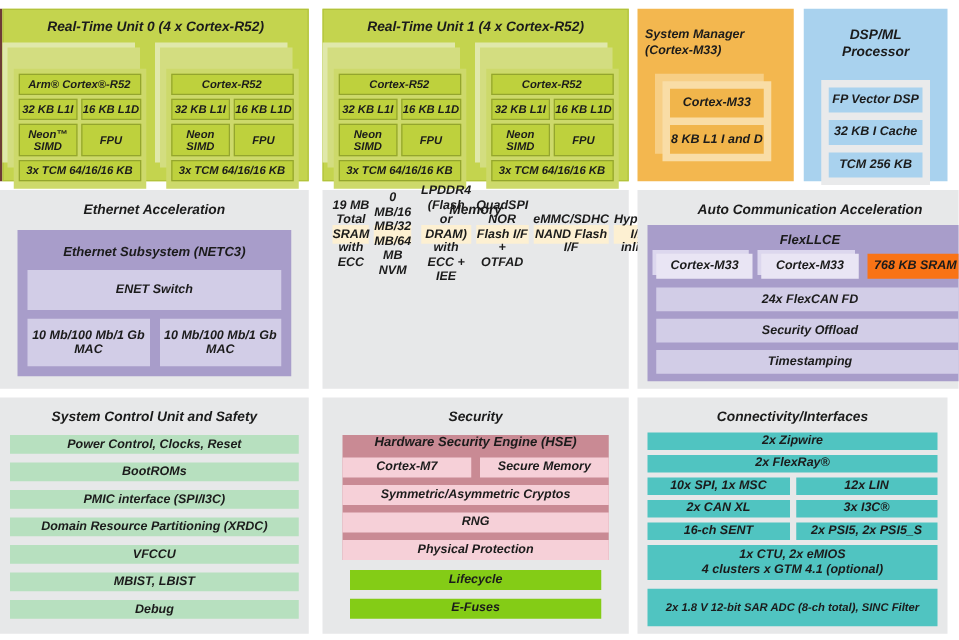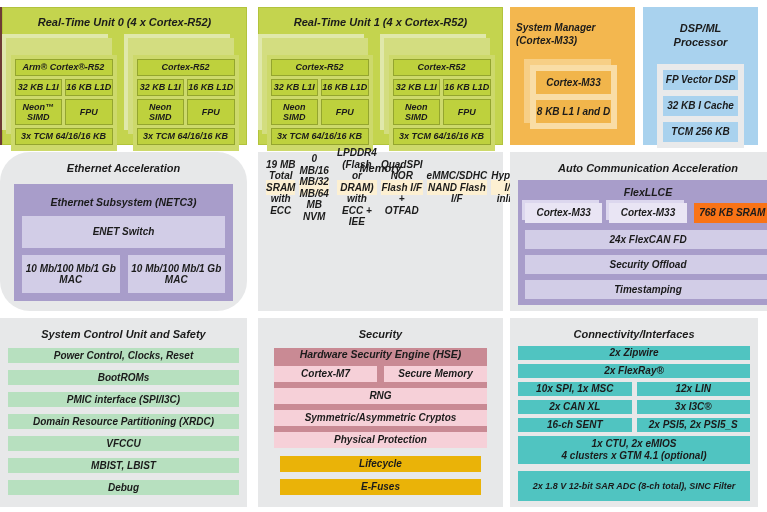--- a/index.html
+++ b/index.html
@@ -70,21 +70,21 @@
   .scu-row{background:#b7e0bf;height:15px;}
 
   
   .hse{background:#c98a94;margin:8px 8px 0 8px;padding:0;}
   .hse-title{font-size:10.5px;text-align:center;margin:2px 0 6px 0;}
   .hse-pair{display:flex;gap:7px;}
   .hse-pair .blk{flex:1;height:16px;background:#f6d0d8;}
   .hse-rows{margin-top:6px;display:flex;flex-direction:column;gap:6px;}
   .hse-row{background:#f6d0d8;height:16px;}
   .sec-outer{margin:8px 14px 0 14px;display:flex;flex-direction:column;gap:7px;}
-  .sec-row{background:#eab308;height:16px;}
+  .sec-row{background:#84cc16;height:16px;}
 
   
   .conn-rows{margin-top:6px;display:flex;flex-direction:column;gap:4px;}
   .conn-row{background:#50c4c1;height:14px;}
   .conn-pair{display:flex;gap:5px;}
   .conn-pair .blk{flex:1;height:14px;background:#50c4c1;}
   .conn-timer{margin-top:4px;background:#50c4c1;height:28px;display:flex;flex-direction:column;
               align-items:center;justify-content:center;font-size:10px;line-height:1.25;}
   .conn-adc{margin-top:7px;background:#50c4c1;height:30px;font-size:9px;white-space:nowrap;}
 
@@ -176,21 +176,21 @@
       <div>DSP/ML</div>
       <div>Processor</div>
     </div>
     <div class="dsp-frame">
       <div class="blk dsp-row">FP Vector DSP</div>
       <div class="blk dsp-row">32 KB I Cache</div>
       <div class="blk dsp-row">TCM 256 KB</div>
     </div>
   </div>
 
-  <div class="abs gray" style="left:0;top:152px;width:247px;height:159px;border-radius:30px;">
+  <div class="abs gray" style="left:0;top:152px;width:247px;height:159px;">
     <div class="title">Ethernet Acceleration</div>
     <div class="eth-sub">
       <div class="eth-sub-title">Ethernet Subsystem (NETC3)</div>
       <div class="blk eth-switch">ENET Switch</div>
       <div class="eth-pair">
         <div class="blk">10 Mb/100 Mb/1 Gb MAC</div>
         <div class="blk">10 Mb/100 Mb/1 Gb MAC</div>
       </div>
     </div>
   </div>
@@ -246,22 +246,22 @@
 
   <div class="abs gray" style="left:258px;top:318px;width:245px;height:189px;">
     <div class="title">Security</div>
     <div class="hse">
       <div class="hse-title">Hardware Security Engine (HSE)</div>
       <div class="hse-pair">
         <div class="blk">Cortex-M7</div>
         <div class="blk">Secure Memory</div>
       </div>
       <div class="hse-rows">
+        <div class="blk hse-row">Symmetric/Asymmetric Cryptos</div>
         <div class="blk hse-row">RNG</div>
-        <div class="blk hse-row">Symmetric/Asymmetric Cryptos</div>
         <div class="blk hse-row">Physical Protection</div>
       </div>
     </div>
     <div class="sec-outer">
       <div class="blk sec-row">Lifecycle</div>
       <div class="blk sec-row">E-Fuses</div>
     </div>
   </div>
 
   <div class="abs gray" style="left:510px;top:318px;width:248px;height:189px;">

